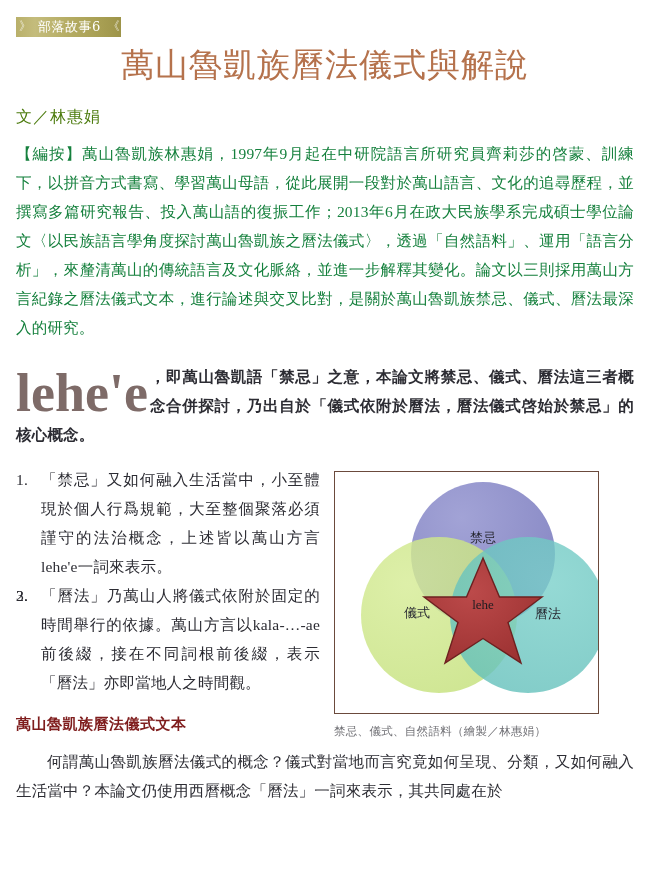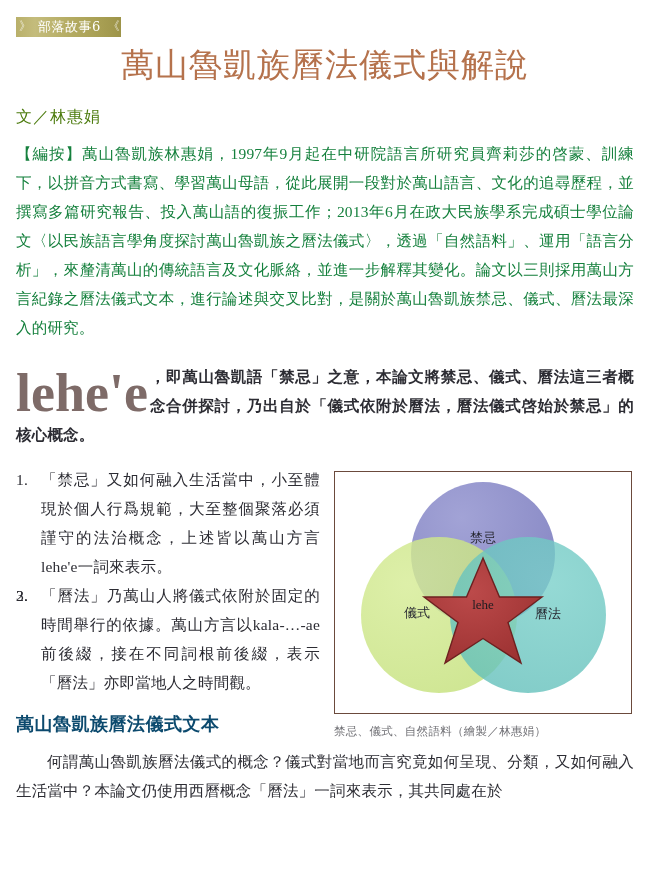--- a/index.html
+++ b/index.html
@@ -109,21 +109,21 @@
     letter-spacing: 0px;
   }
 
   
   .figure {
     float: right;
     width: 300px;
     margin: 6px 0 4px 14px;
   }
   .figure-frame {
-    width: 298px;
+    width: 265px;
     height: 243px;
     border: 1px solid #6b4a3c;
     box-sizing: border-box;
     background: #ffffff;
     position: relative;
     overflow: hidden;
   }
   .figure-frame svg {
     display: block;
   }
@@ -159,24 +159,24 @@
     width: 22px;
     text-align: left;
     font-family: "Liberation Serif", "DejaVu Serif", serif;
   }
 
   
   .section-heading {
     clear: none;
     margin: 14px 0 0 0;
     font-family: "DejaVu Sans", "Liberation Sans", sans-serif;
-    font-size: 18px;
+    font-size: 15px;
     line-height: 26px;
     font-weight: bold;
-    color: #0c4a6e;
+    color: #7f1d1d;
     letter-spacing: 0.5px;
   }
   .body-para {
     margin-top: 10px;
     font-size: 15.5px;
     line-height: 29px;
     text-align: justify;
     text-justify: inter-character;
     color: #2c2c33;
     letter-spacing: 0.2px;

